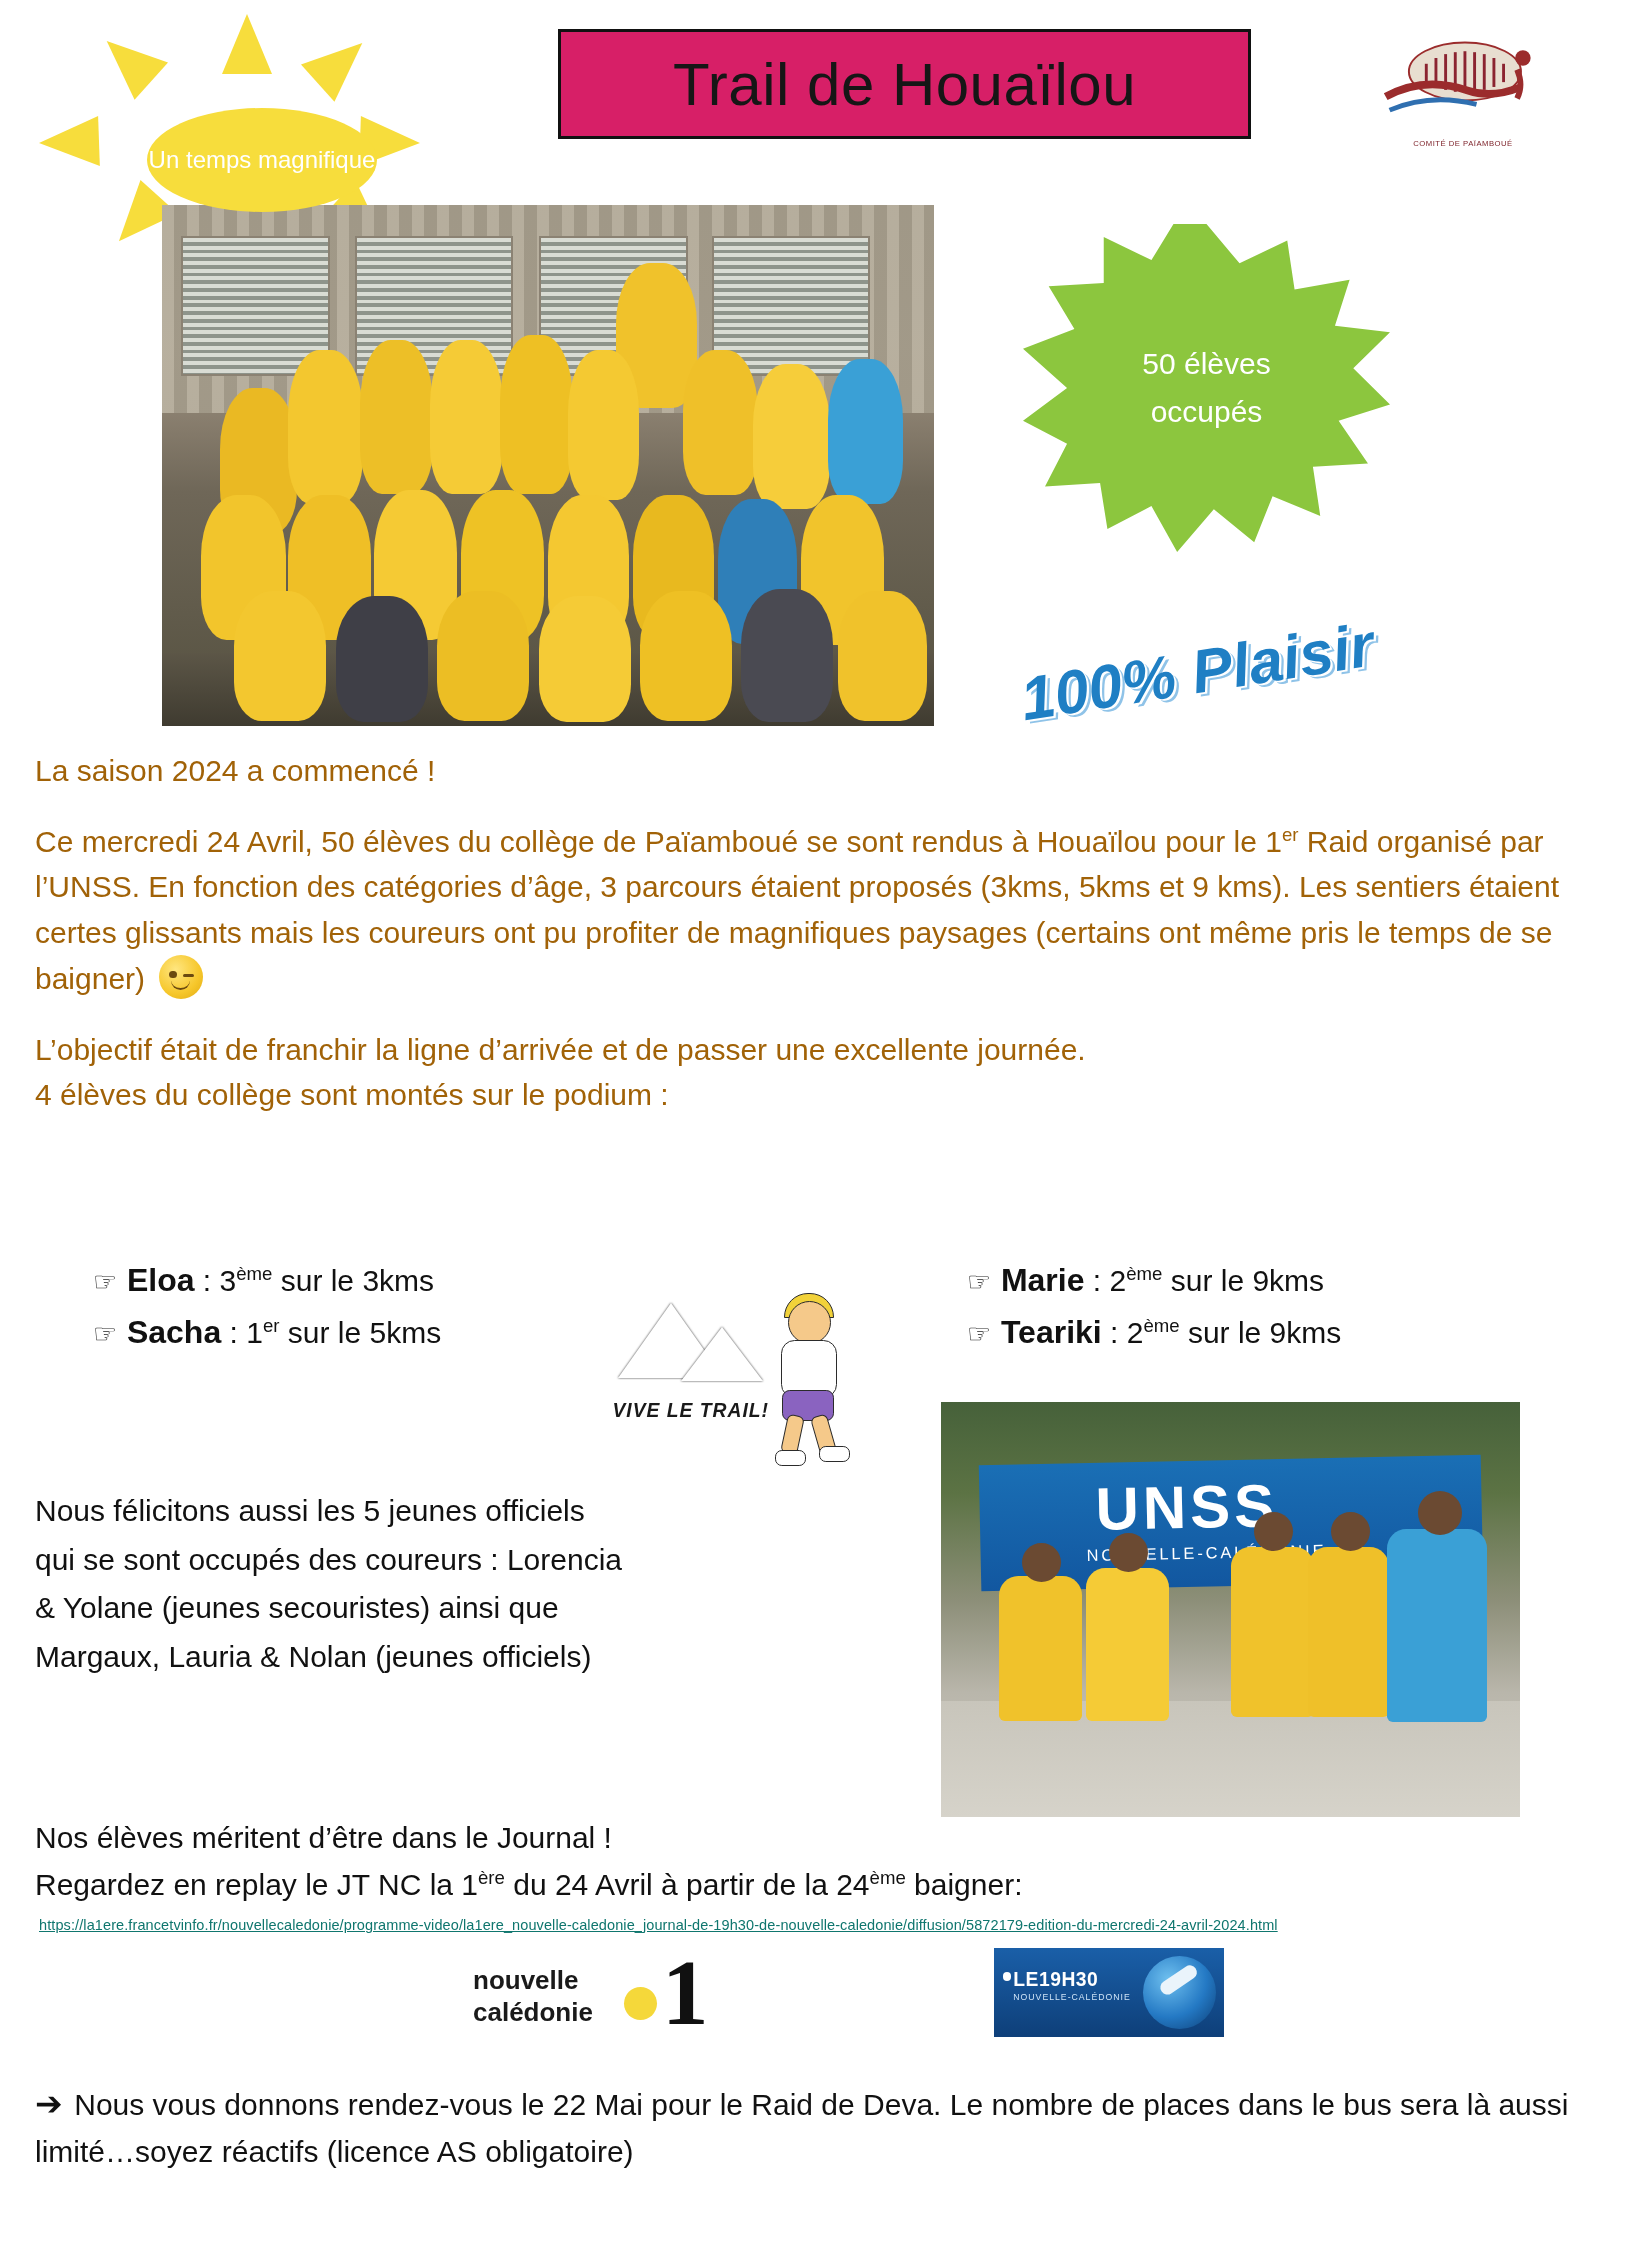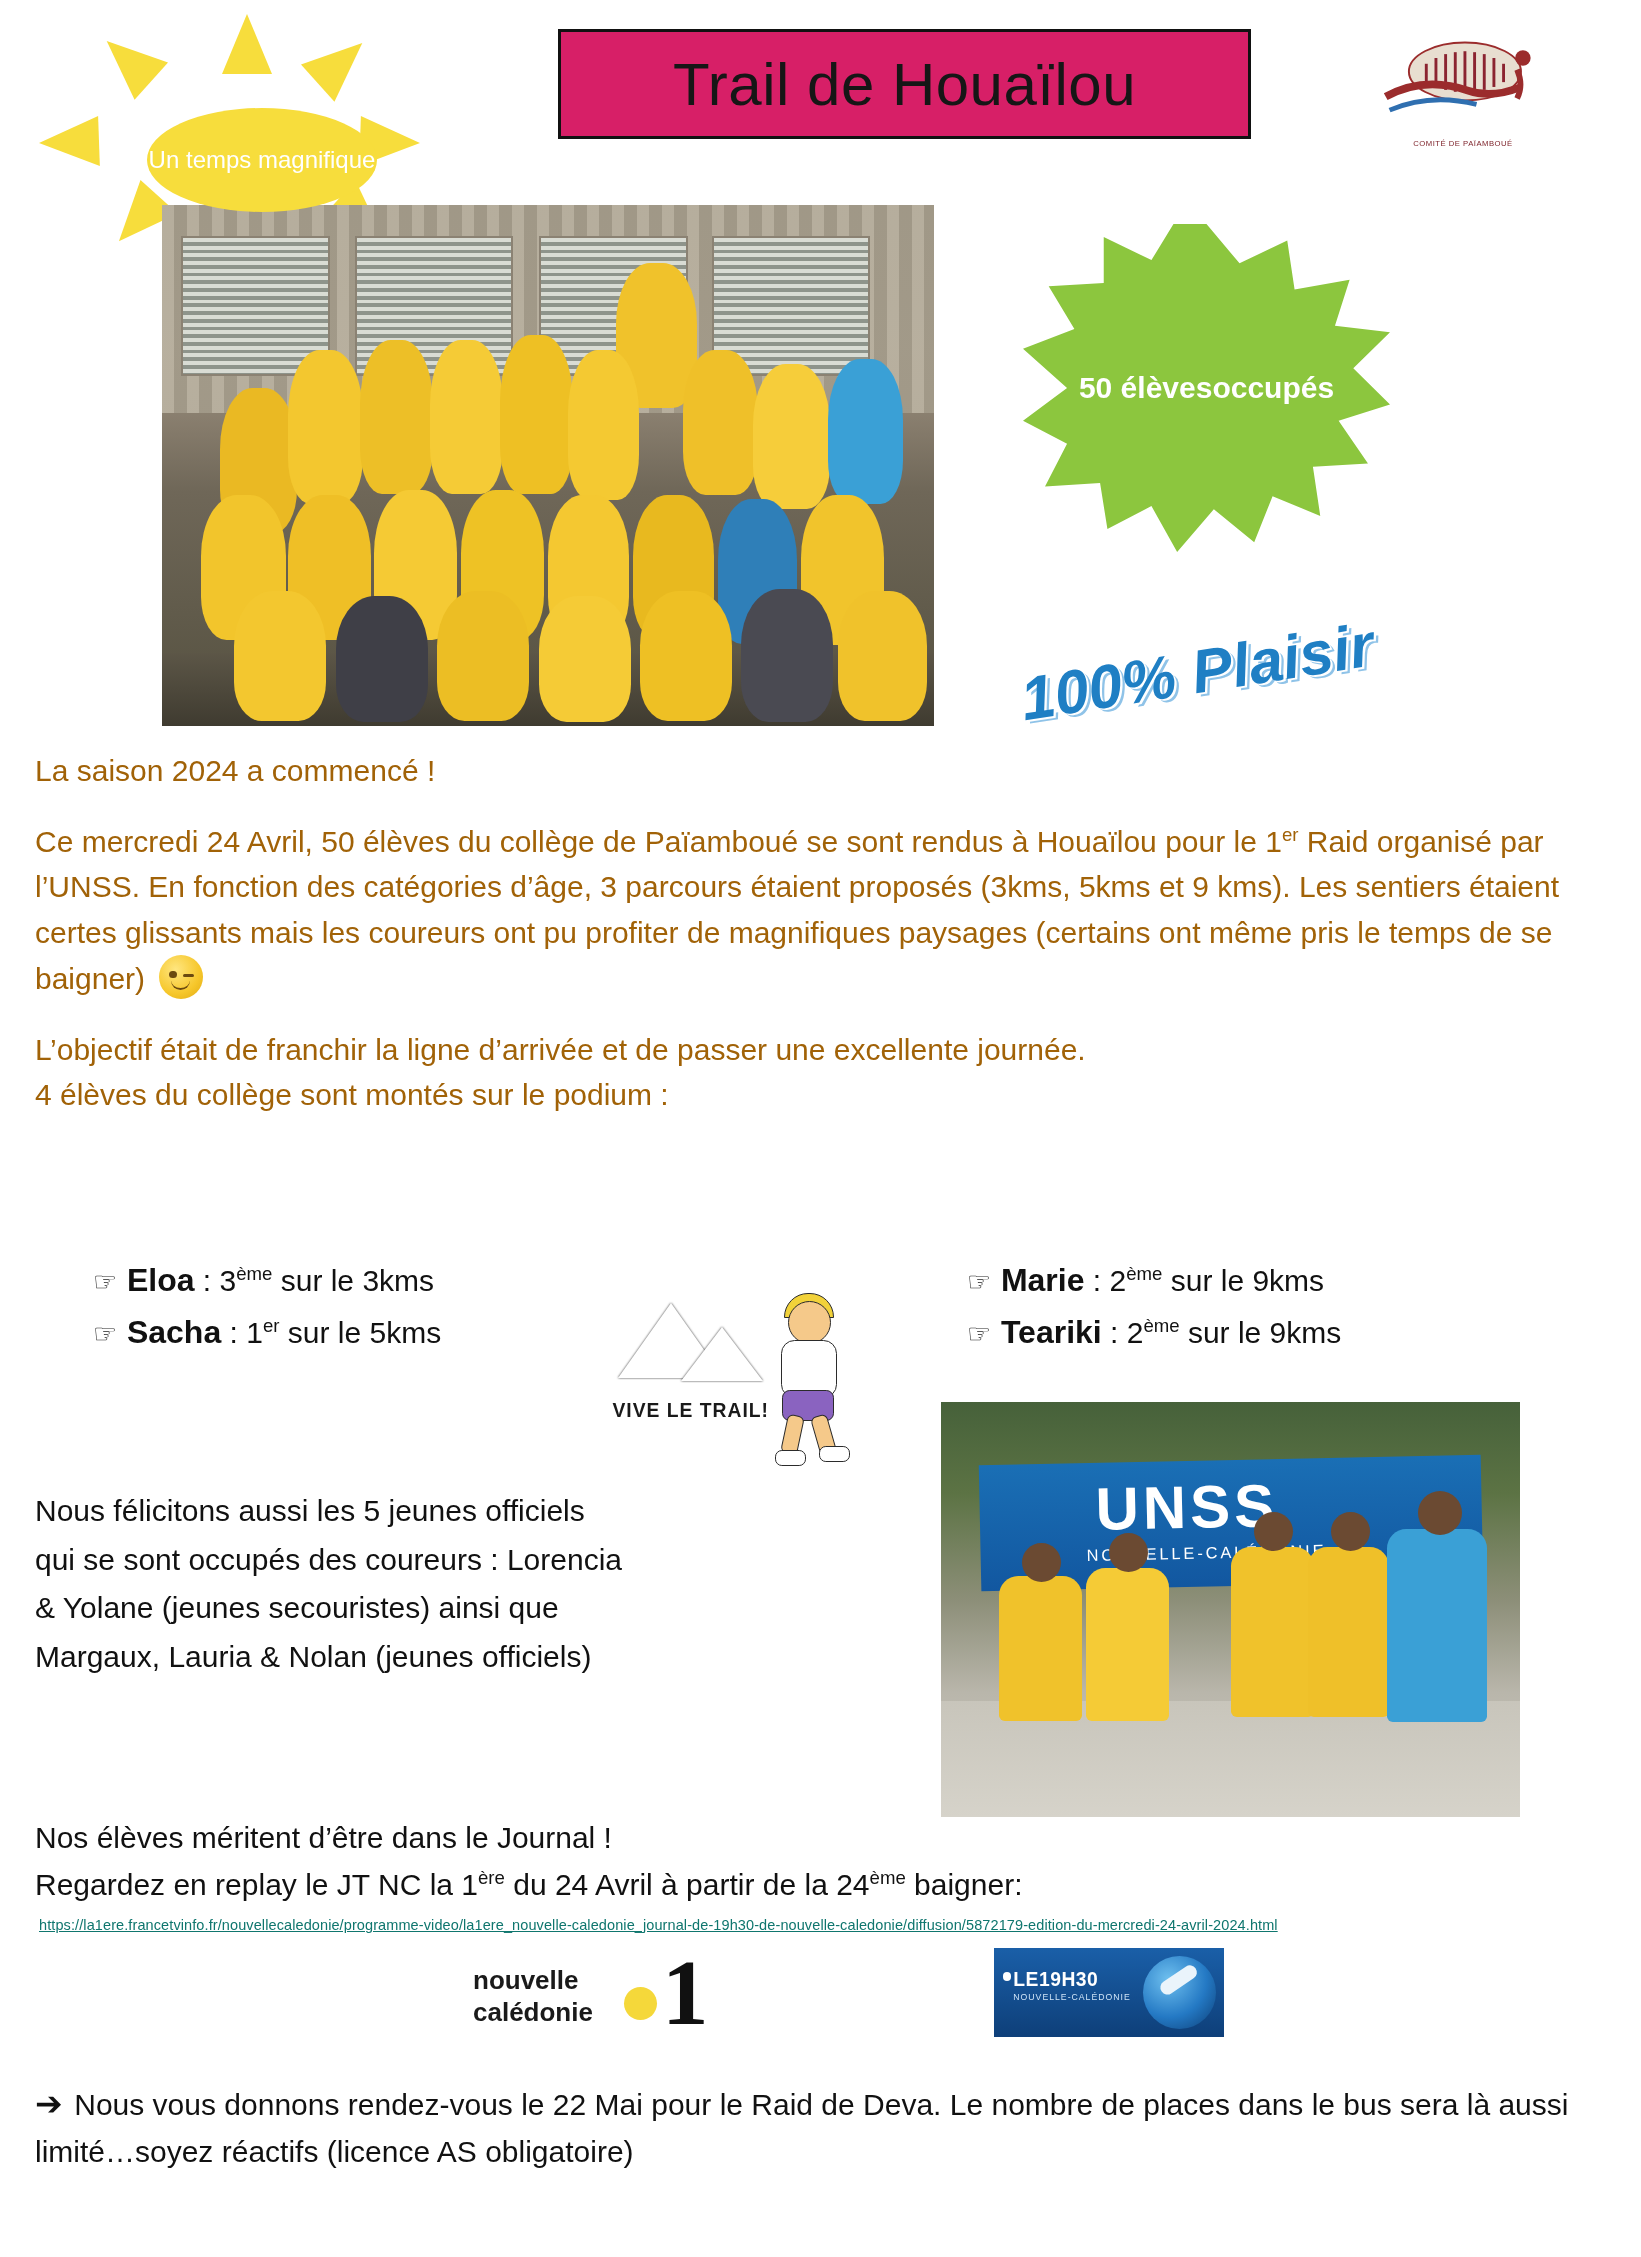--- a/index.html
+++ b/index.html
@@ -132,24 +132,23 @@
     width: 100%; height: 100%;
     background: #8cc63e;
     clip-path: polygon(
       50% 0%, 59% 12%, 72% 5%, 74% 20%, 89% 17%, 85% 31%, 100% 33%,
       90% 44%, 100% 55%, 86% 60%, 94% 73%, 79% 74%, 81% 89%, 68% 83%,
       63% 97%, 52% 87%, 42% 100%, 35% 86%, 23% 93%, 21% 79%, 6% 80%,
       12% 67%, 0% 60%, 12% 50%, 0% 38%, 14% 32%, 7% 19%, 22% 18%,
       22% 4%, 35% 11%, 41% 0%
     );
     display: flex;
-    flex-direction: row;
+    flex-direction: column;
     align-items: center;
     justify-content: center;
-    font-weight: bold;
   }
   .star span {
     color: #ffffff;
     font-size: 30px;
     line-height: 1.6;
     text-align: center;
   }
 
   
   .plaisir {
@@ -215,21 +214,21 @@
   .sticker .mt2 {
     position: absolute; left: 82px; top: 53px;
     width: 0; height: 0;
     border-left: 41px solid transparent;
     border-right: 41px solid transparent;
     border-bottom: 54px solid #ffffff;
     filter: drop-shadow(0 0 1px #333);
   }
   .sticker .vive {
     position: absolute; left: 13.5px; top: 126px;
-    font-size: 19.3px; font-weight: bold; 
+    font-size: 19.3px; font-weight: bold; font-style: italic;
     color: #1a1a1a; letter-spacing: 1px;
   }
   .runner-head {
     position: absolute; left: 189px; top: 27px;
     width: 41px; height: 41px; border-radius: 50%;
     background: #f5c98a; border: 1.9px solid #2b2b2b;
   }
   .runner-hair {
     position: absolute; left: 185px; top: 19.3px;
     width: 48px; height: 23px; border-radius: 24px 24px 0 0;

